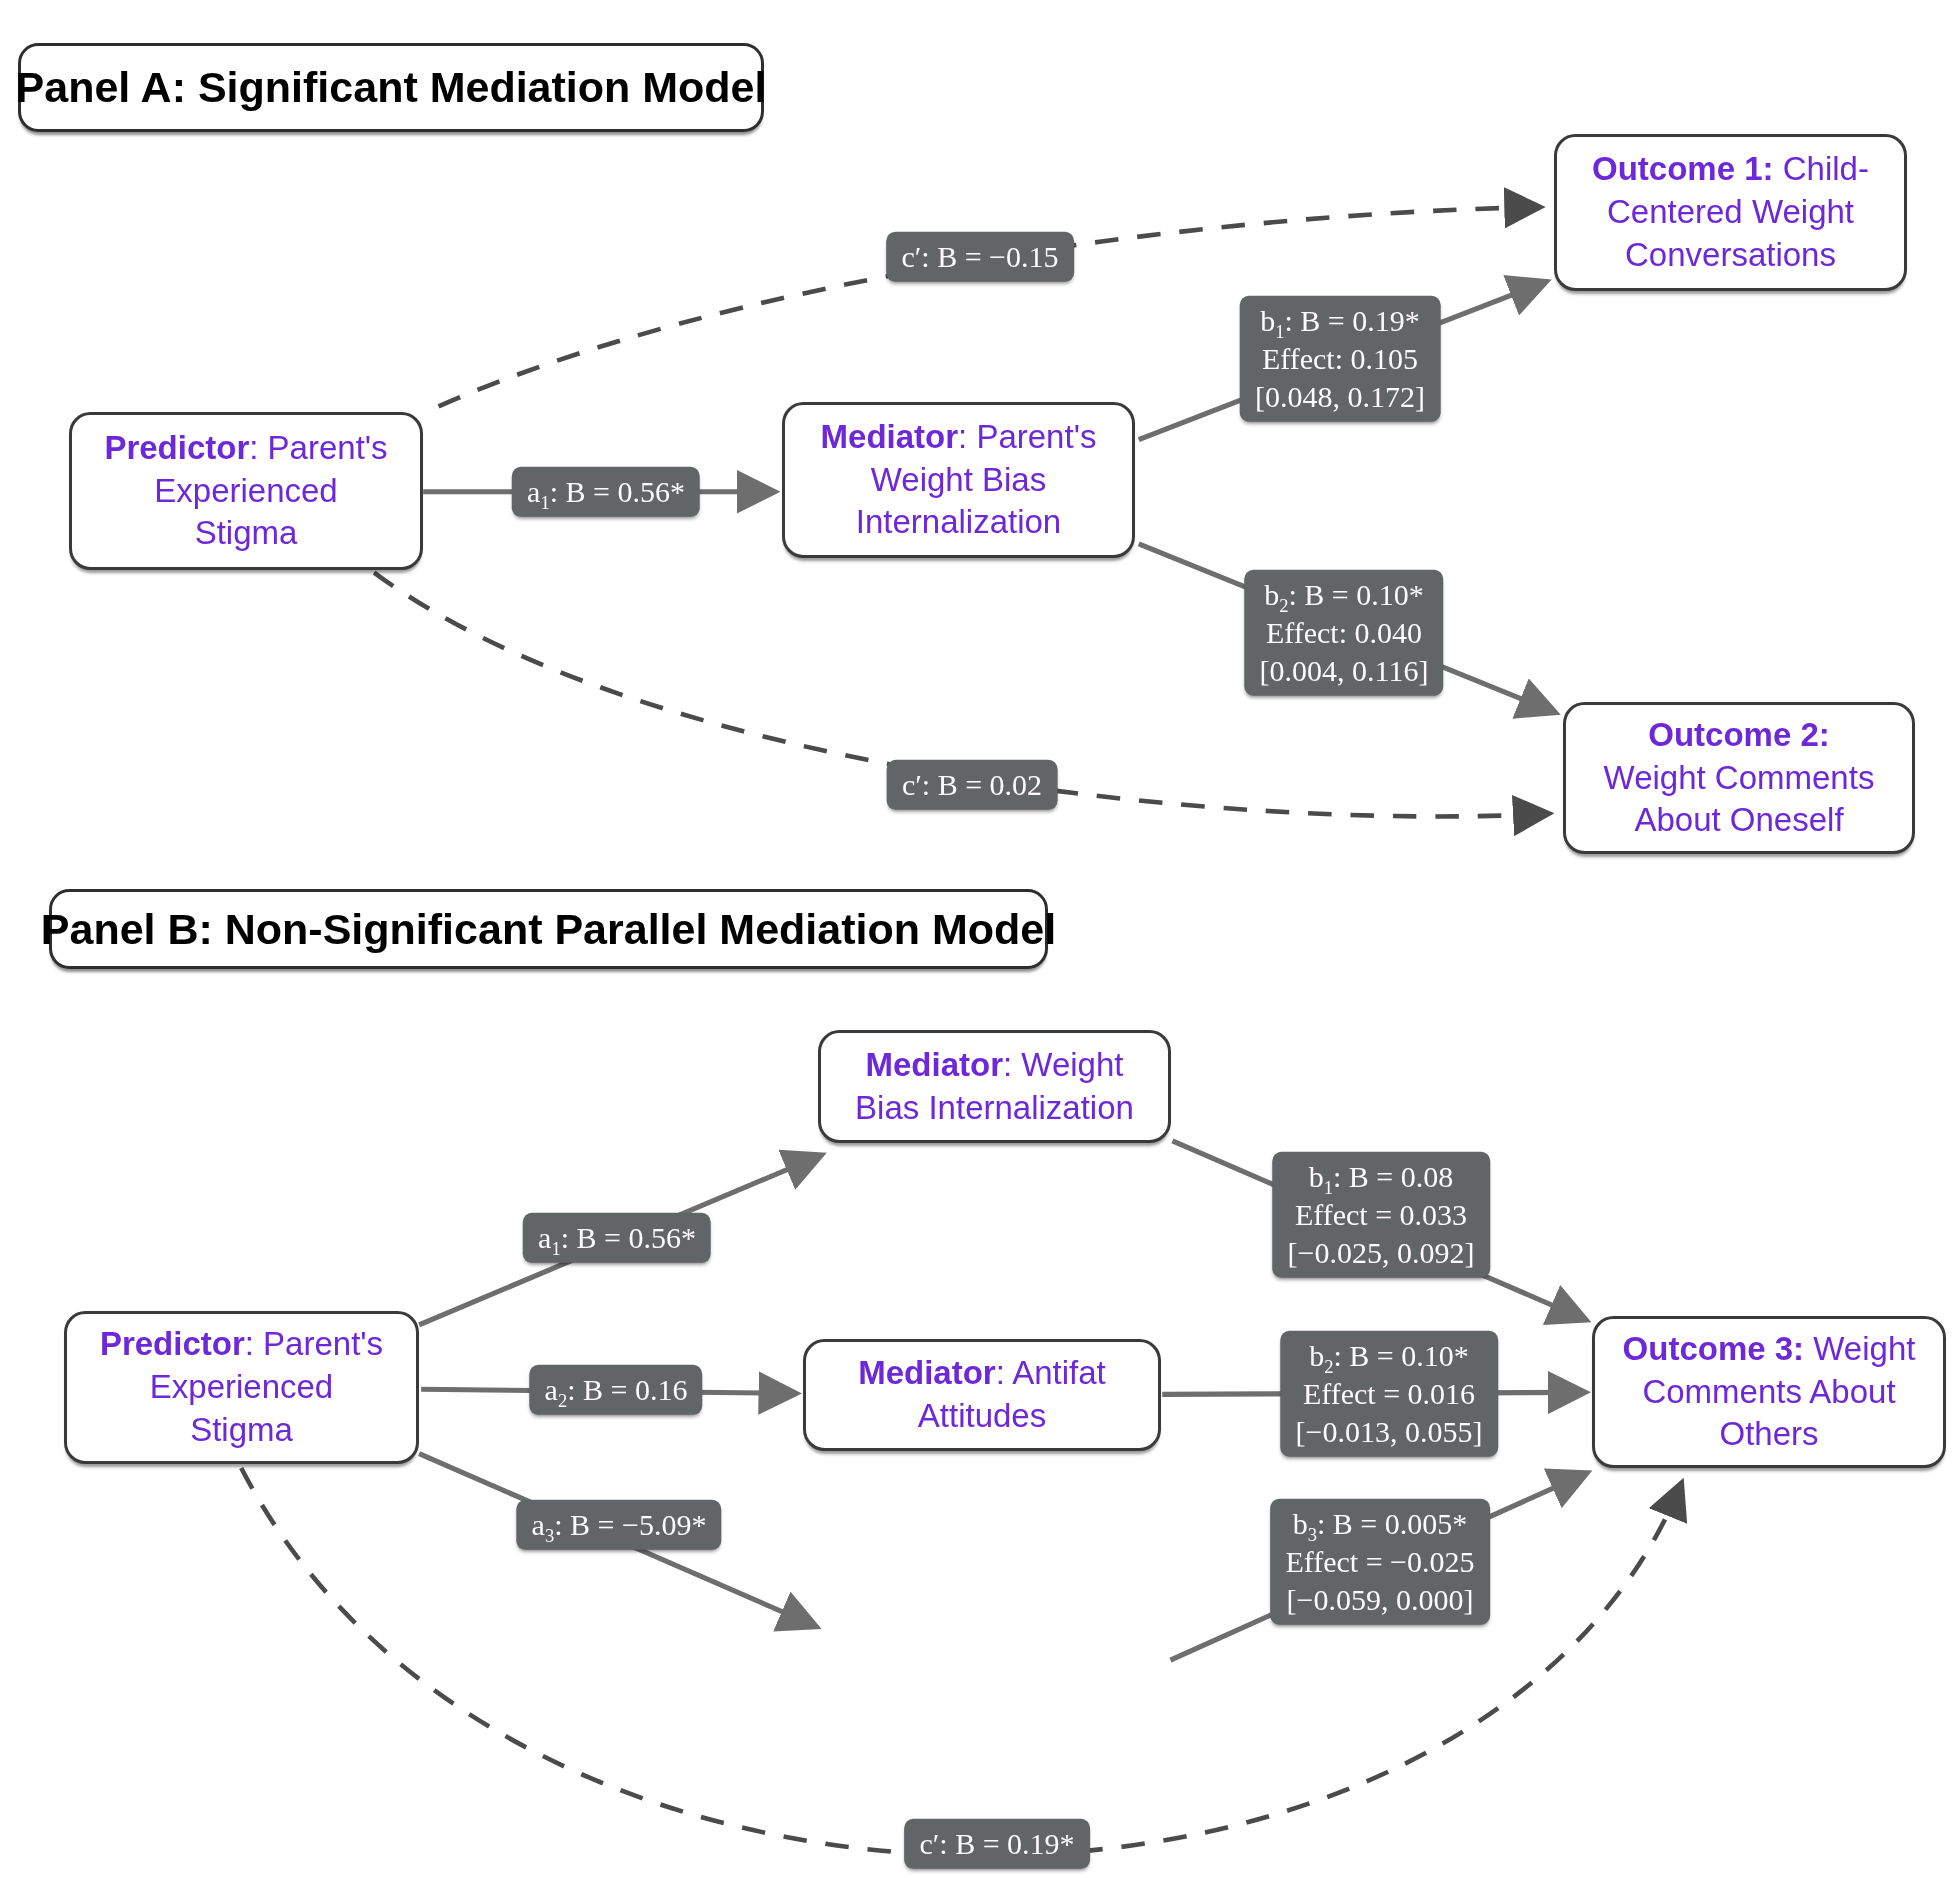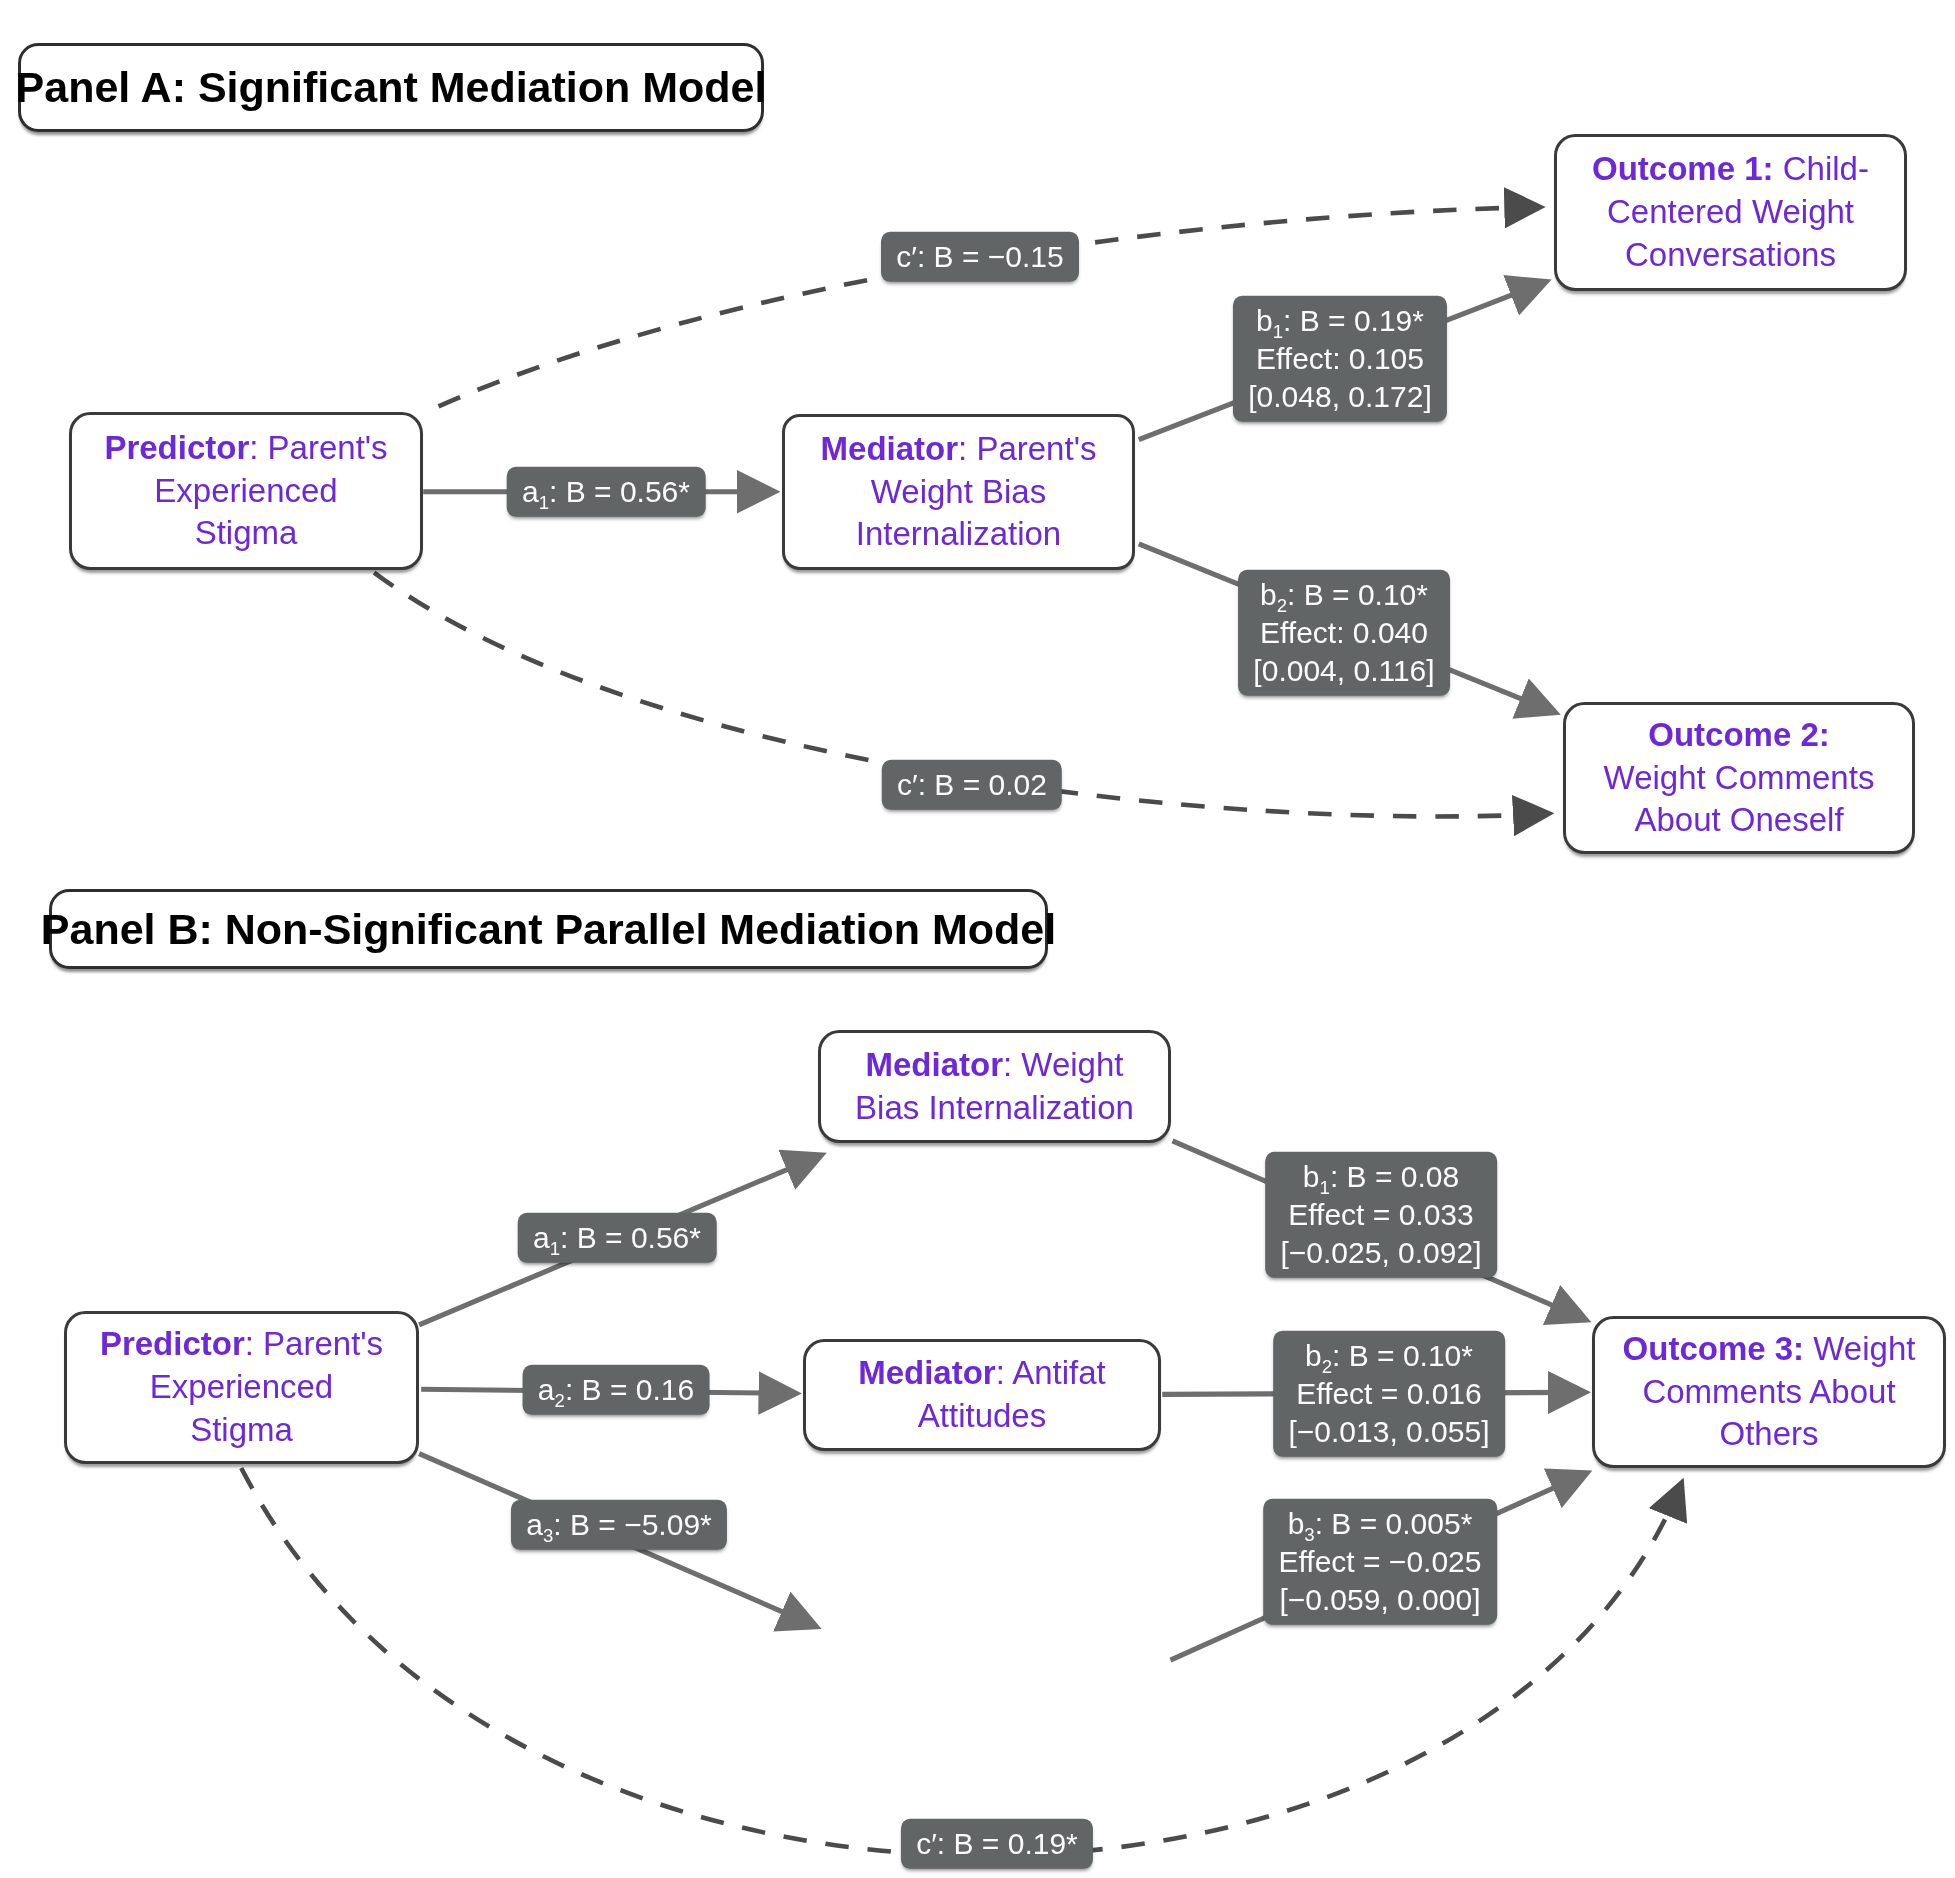--- a/index.html
+++ b/index.html
@@ -42,21 +42,21 @@
     transform: translate(-50%, -50%);
     background: #626566;
     color: #fbfbfb;
     border-radius: 9.2px;
     font-size: 30px; line-height: 1.27;
     text-align: center;
     padding: 6.1px 15.3px;
     box-shadow: 0 3.6px 4.6px -2.6px rgba(0,0,0,0.55);
     white-space: nowrap;
   }
-  .elabel .line { display: block; }
+  .elabel .line { display: block; font-family: Liberation Serif, serif; }
   sub { font-size: 0.62em; line-height: 0; }
 </style>
 </head>
 <body>
 
 <div id="canvas">
 
   <svg class="arrows" width="1955" height="1878" viewBox="0 0 3825 3674">
     <defs>
       <marker id="ah-solid" viewBox="0 0 10 10" refX="8" refY="5" markerWidth="8.5" markerHeight="8.5" orient="auto-start-reverse">
@@ -85,21 +85,21 @@
   <div class="ptitle" style="left:18px; top:43px; width:740px; height:83px;">
     <span>Panel A: Significant Mediation Model</span>
   </div>
 
   <div class="node" style="left:69px; top:412px; width:348px; height:152px;">
     <div><b>Predictor</b><span>: Parent's</span></div>
     <div>Experienced</div>
     <div>Stigma</div>
   </div>
 
-  <div class="node" style="left:782px; top:414px; width:347px; height:150px;border-radius:18px;">
+  <div class="node" style="left:782px; top:402px; width:347px; height:150px;">
     <div><b>Mediator</b><span>: Parent's</span></div>
     <div>Weight Bias</div>
     <div>Internalization</div>
   </div>
 
   <div class="node" style="left:1554px; top:134px; width:347px; height:151px;">
     <div><b>Outcome 1:</b><span> Child-</span></div>
     <div>Centered Weight</div>
     <div>Conversations</div>
   </div>

